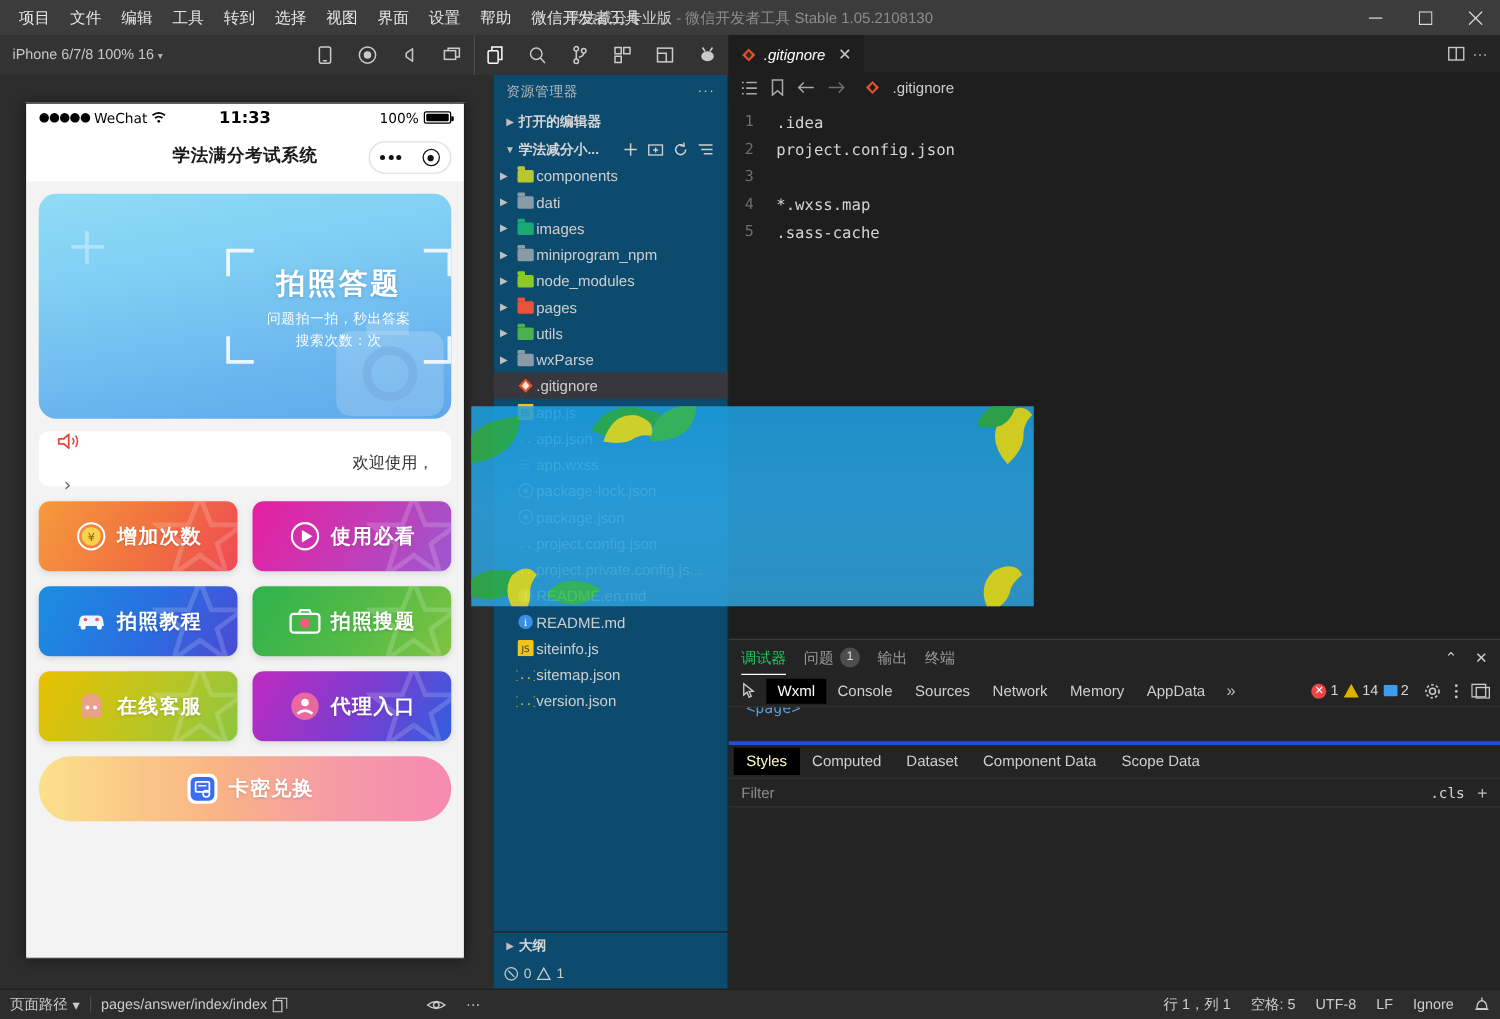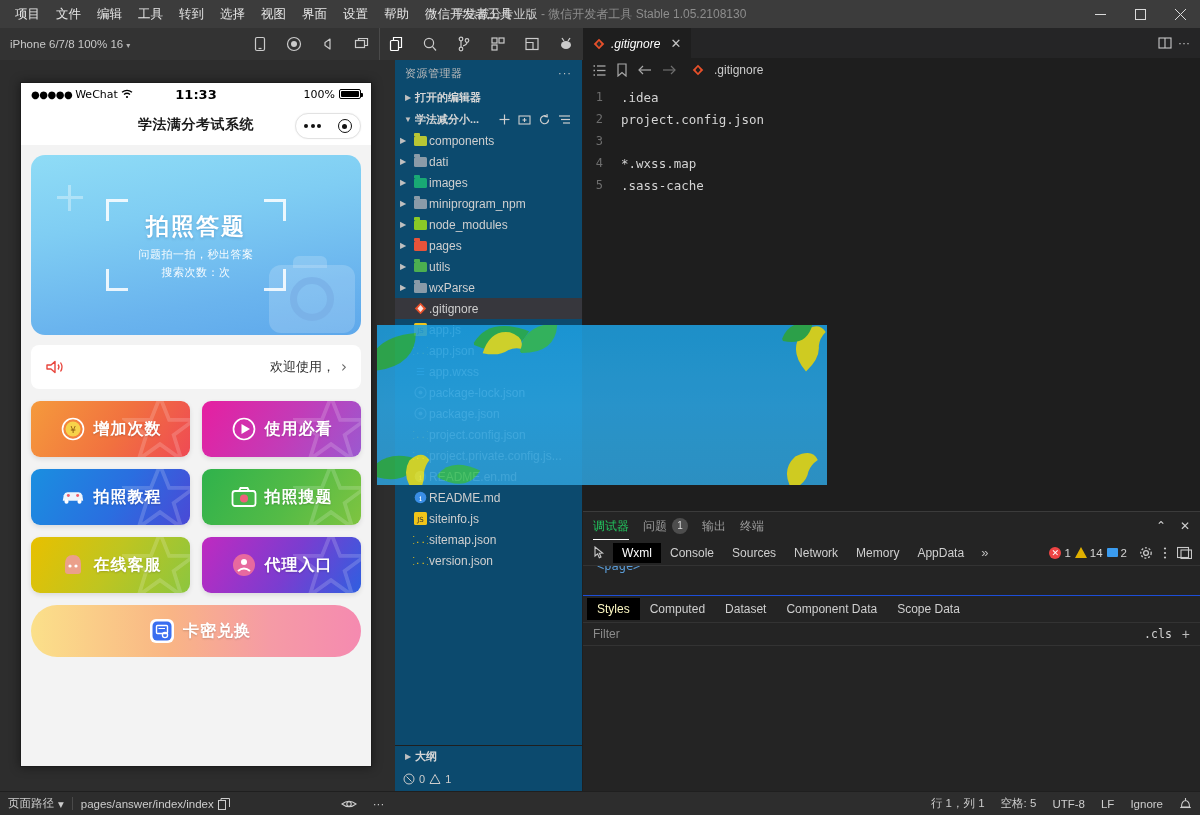--- a/index.html
+++ b/index.html
@@ -94,21 +94,21 @@
   .cap-dots i { width:4px; height:4px; border-radius:50%; background:#111; display:block; }
   .cap-target { width:14px; height:14px; border:1.6px solid #111; border-radius:50%;
     display:flex; align-items:center; justify-content:center; }
   .cap-target i { width:5px; height:5px; border-radius:50%; background:#111; display:block; }
 
   .page-body { background:#f3f3f3; height:623px; padding:10px; }
 
   .hero {
     height:180px; border-radius:14px; position:relative; overflow:hidden;
     background:linear-gradient(170deg,#8fdcf6 0%,#7fcdf3 35%,#6ab4ee 75%,#5ea8eb 100%);
-    display:flex; flex-direction:column; align-items:center; justify-content:center;
+    display:flex; flex-direction:column; align-items:flex-end; justify-content:center;
   }
   .hero .scan { position:relative; width:180px; height:92px;
     display:flex; flex-direction:column; align-items:center; justify-content:center; }
   .corner { position:absolute; width:22px; height:22px; border:3px solid rgba(255,255,255,.85); }
   .corner.tl { left:0; top:0; border-right:0; border-bottom:0; }
   .corner.tr { right:0; top:0; border-left:0; border-bottom:0; }
   .corner.bl { left:0; bottom:0; border-right:0; border-top:0; }
   .corner.br { right:0; bottom:0; border-left:0; border-top:0; }
   .hero-title { font-size:23px; font-weight:700; color:#fff; letter-spacing:2px;
     text-shadow:0 1px 3px rgba(0,60,120,.25); }
@@ -126,21 +126,21 @@
     content:""; position:absolute; left:50%; top:50%; transform:translate(-50%,-50%);
     width:30px; height:30px; border-radius:50%; border:7px solid rgba(120,175,230,.75);
   }
   .hero-plus { position:absolute; left:26px; top:30px; width:26px; height:26px; opacity:.35;}
   .hero-plus::before,.hero-plus::after{content:"";position:absolute;background:#fff;}
   .hero-plus::before{left:11px;top:0;width:3px;height:26px;}
   .hero-plus::after{left:0;top:11px;width:26px;height:3px;}
 
   .notice {
     margin-top:10px; height:44px; background:#fff; border-radius:8px;
-    display:flex; align-items:center; padding:0 14px;
+    display:flex; align-items:flex-start; padding:0 14px;flex-direction:column;
   }
   .notice-text { margin-left:auto; font-size:13px; color:#333; }
   .notice-arrow { margin-left:6px; color:#666; font-size:15px; }
 
   .grid { margin-top:12px; display:grid; grid-template-columns:1fr 1fr; gap:12px; }
   .tile {
     height:56px; border-radius:9px; display:flex; align-items:center;
     justify-content:center; gap:8px; position:relative; overflow:hidden;
     box-shadow:0 2px 5px rgba(0,0,0,.10);
   }
@@ -242,21 +242,21 @@
   .dev-tab.active { background:#000000; color:#ffffff; }
   .dev-more { font-size:13px; color:#bdbdbd; padding:0 8px; }
   .counts { margin-left:auto; display:flex; align-items:center; gap:4px; font-size:11.5px; padding-right:4px;}
   .cbad { display:inline-flex; align-items:center; gap:3px; color:#d4d4d4; }
   .cir-err { width:12px; height:12px; border-radius:50%; background:#e44; color:#fff;
     font-size:9px; display:flex; align-items:center; justify-content:center; }
   .tri-warn { width:0;height:0;border-left:6px solid transparent;border-right:6px solid transparent;
     border-bottom:11px solid #e0b000; }
   .sq-info { width:11px; height:9px; background:#3b9cf0; border-radius:1px; }
   .dev-right { display:flex; align-items:center; gap:10px; padding:0 8px; color:#c8c8c8; }
-  .dom-strip { height:30px; background:#242424; position:relative; overflow:hidden; border-bottom:1px solid #1d4ed8;}
+  .dom-strip { height:30px; background:#242424; position:relative; overflow:hidden; border-bottom:3px solid #1d4ed8;}
   .dom-strip .ghost { position:absolute; left:14px; top:-7px; font-size:12px; color:#5a9bd5;
     font-family:"DejaVu Sans Mono",monospace; }
   .styles-tabs { height:26px; display:flex; align-items:center; padding-left:4px; gap:0; }
   .st-tab { font-size:12px; color:#cfcfcf; padding:4px 10px; }
   .st-tab.active { background:#000; color:#fef9c3; }
   .filter-row {
     height:24px; display:flex; align-items:center; padding:0 10px;
     border-top:1px solid #333; border-bottom:1px solid #333; font-size:12px; color:#8c8c8c;
   }
   .filter-row .cls { margin-left:auto; color:#d4d4d4; font-family:"DejaVu Sans Mono",monospace; font-size:11.5px;}

